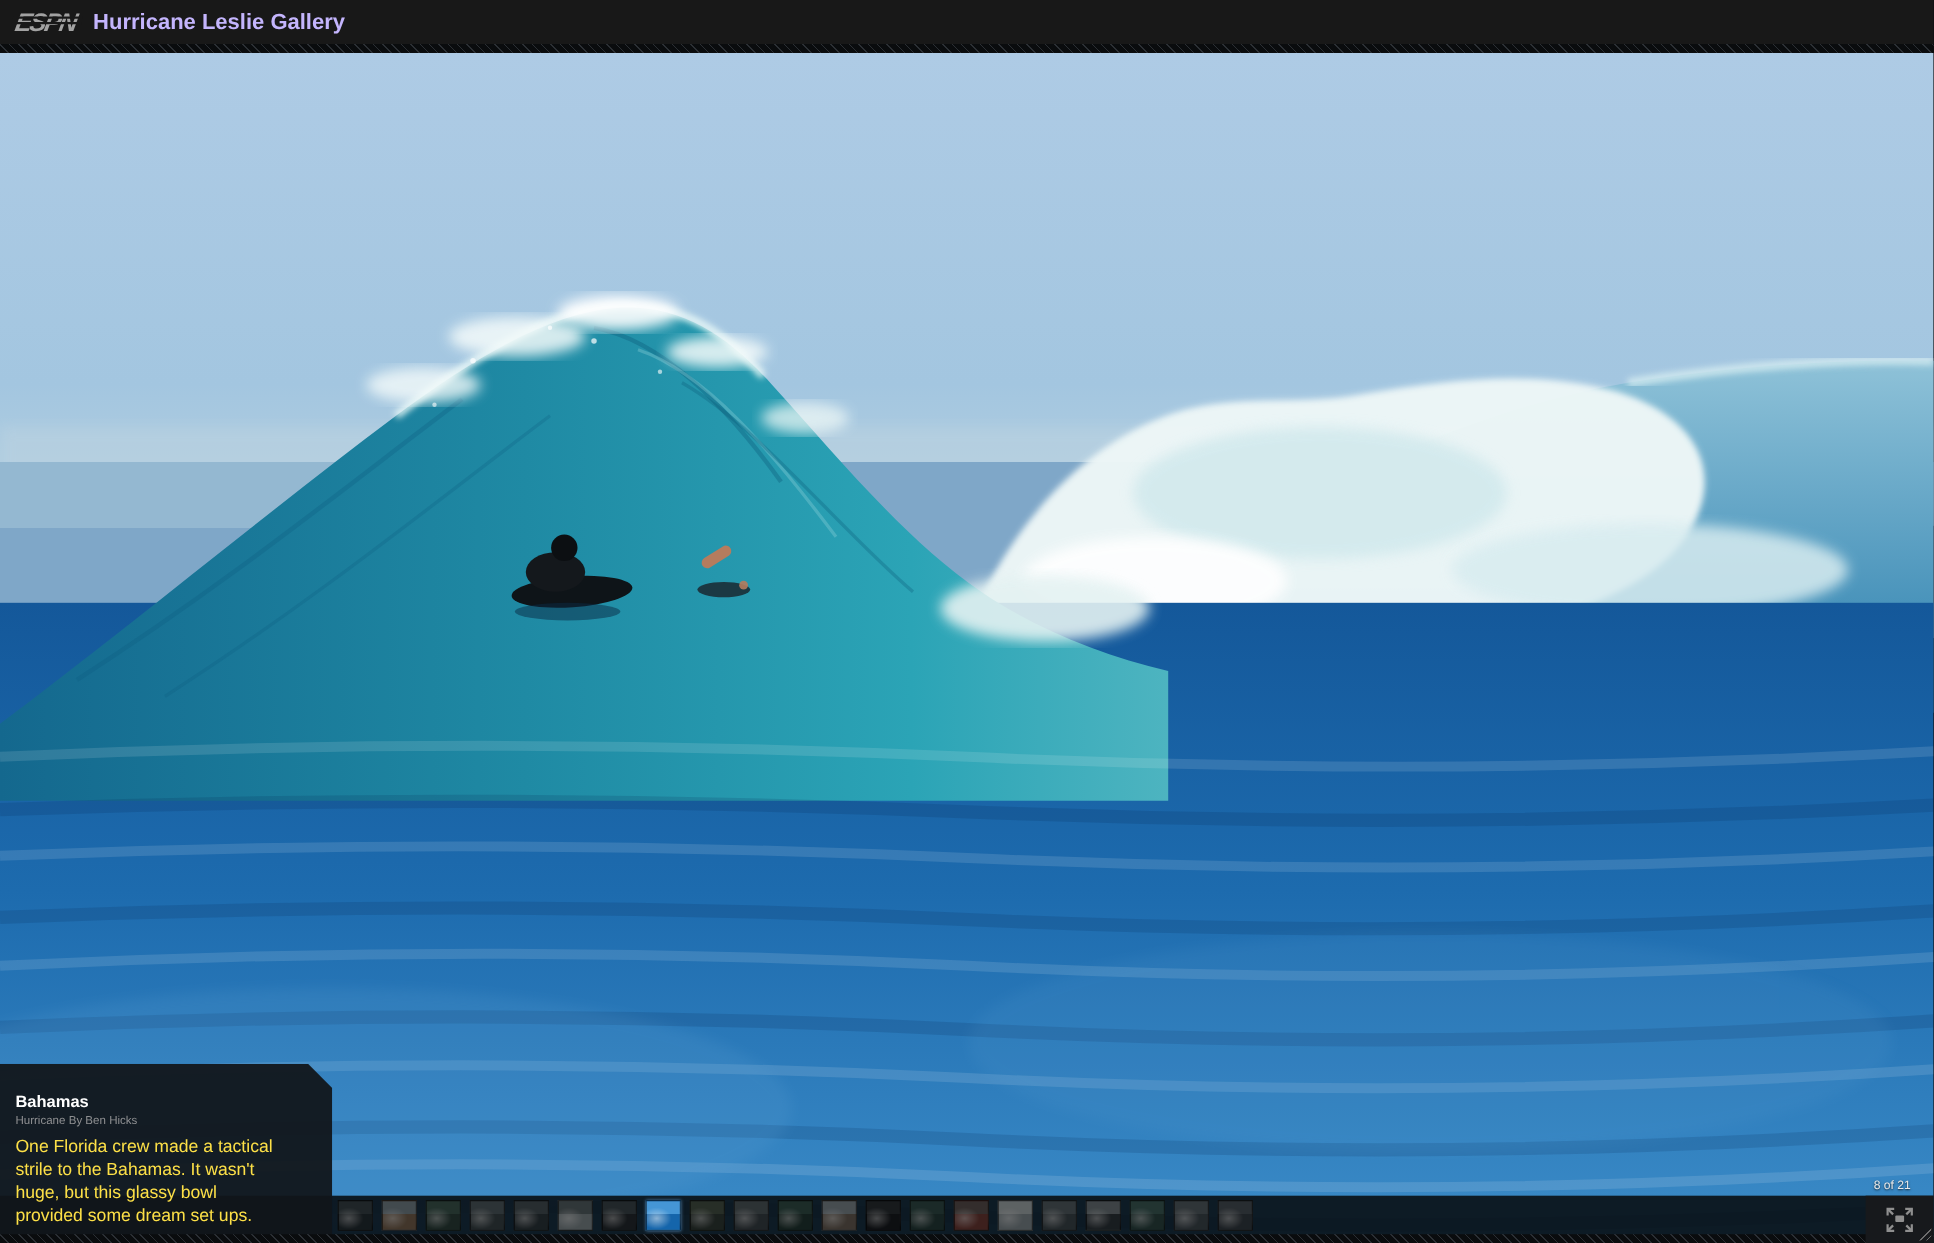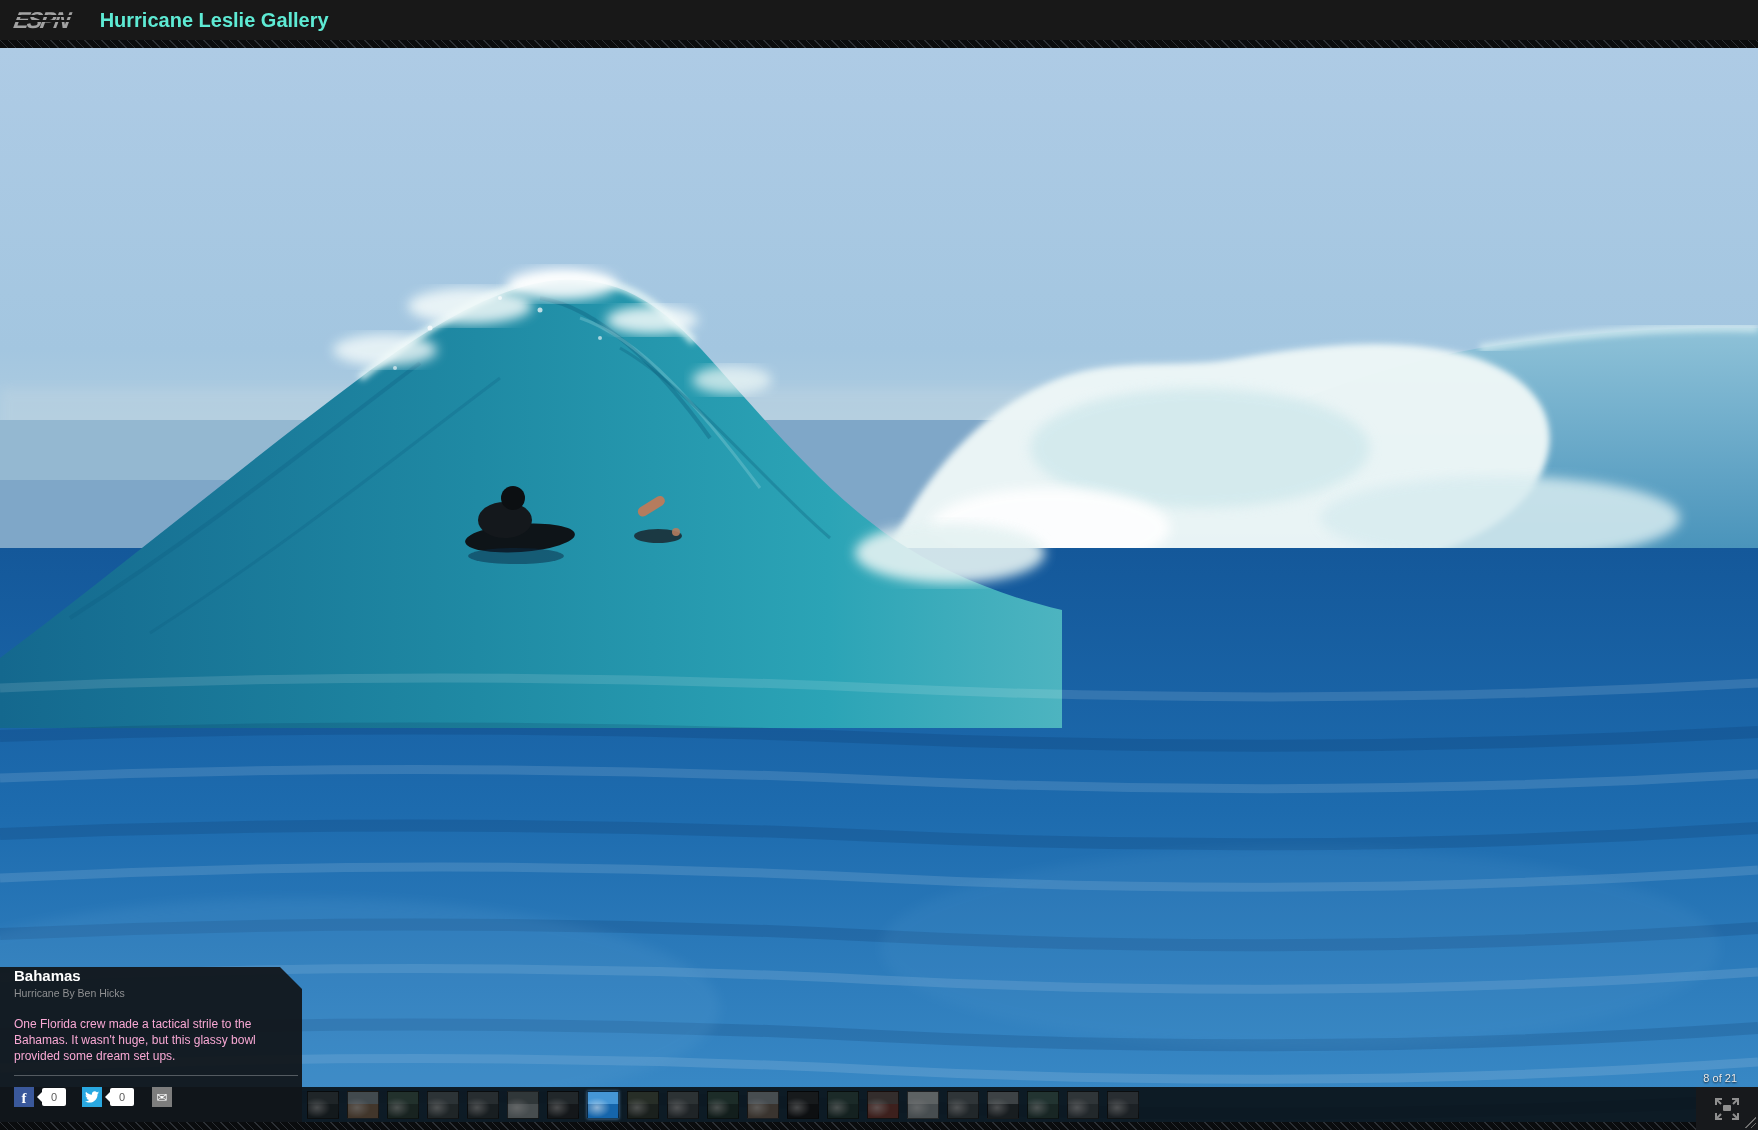--- a/index.html
+++ b/index.html
@@ -8,21 +8,21 @@
   .stage { position:relative; width:1758px; height:1130px; background:#101214; }
 
   
   .topbar { position:absolute; left:0; top:0; width:100%; height:40px;
             background:#181818; display:flex; align-items:center; padding-left:14px; z-index:40; }
   .espn-logo { position:relative; display:inline-block; font-style:italic; font-weight:900;
                font-size:23px; letter-spacing:-2px; color:#a2a2a2; transform:skewX(-10deg);
                padding-right:6px; }
   .espn-logo::after { content:""; position:absolute; left:-3px; right:1px; top:8px; height:2px;
                       background:#181818; box-shadow:0 5px 0 #181818; }
-  .gallery-title { color:#5eead4; font-size:20px; font-weight:bold; margin-left:25px; letter-spacing:0; }
+  .gallery-title { color:#c4b5fd; font-size:20px; font-weight:bold; margin-left:10px; letter-spacing:0; }
   .hatch { position:absolute; left:0; width:100%; height:8px; z-index:35;
            background:repeating-linear-gradient(45deg,#0a0c0e 0 5px,#2b2f34 5px 6px); }
   .hatch.top { top:40px; }
   .hatch.bottom { bottom:0; }
 
   
   .photo { position:absolute; left:0; top:48px; width:1758px; height:1082px; overflow:hidden; }
   .photo svg.scene { position:absolute; inset:0; display:block; }
 
   
@@ -43,25 +43,25 @@
   
   .fullscreen { position:absolute; right:0; bottom:0; width:62px; height:43px; border:none;
                 background:#17191c; z-index:45; cursor:pointer; display:flex;
                 align-items:center; justify-content:center; }
   .fullscreen::after { content:""; position:absolute; right:2px; bottom:2px; width:12px; height:12px;
                 background:repeating-linear-gradient(-45deg, transparent 0 3px, #6e6e6e 3px 4px);
                 clip-path:polygon(100% 0,100% 100%,0 100%); }
 
   
   .caption { position:absolute; left:0; bottom:0; width:312px; height:163px; z-index:25;
-             background:rgba(17,21,25,.94); color:#fff; padding:0 14px 0 14px;
+             background:rgba(17,21,25,.94); color:#fff; padding:26px 14px 0 14px;
              clip-path:polygon(0 0, 280px 0, 302px 22px, 302px 163px, 0 163px); }
   .caption h2 { font-size:15px; font-weight:bold; color:#fff; }
   .caption .credit { font-size:10.5px; color:#8f9092; margin-top:3px; }
-  .caption .desc { font-size:12px; line-height:1.32; color:#f9a8d4; margin-top:18px; width:248px; }
+  .caption .desc { font-size:16px; line-height:1.32; color:#fde047; margin-top:7px; width:248px; }
   .caption .rule { border:none; border-top:1px solid rgba(255,255,255,.28); margin-top:11px; }
   .share-row { display:flex; align-items:center; margin-top:11px; }
   .share-btn { width:20px; height:20px; border:none; display:flex; align-items:center;
                justify-content:center; cursor:pointer; padding:0; }
   .share-btn.fb { background:#3a589b; color:#fff; font-weight:bold; font-size:15px;
                   font-family:"Liberation Serif", serif; align-items:flex-end; }
   .share-btn.tw { background:#29a8e1; }
   .share-btn.mail { background:#7d7d7d; color:#fff; font-size:13px; margin-left:2px; }
   .bubble { position:relative; background:#fff; border-radius:2px; min-width:24px; height:18px;
             margin-left:8px; margin-right:16px; font-size:11px; color:#5a5a5a;

